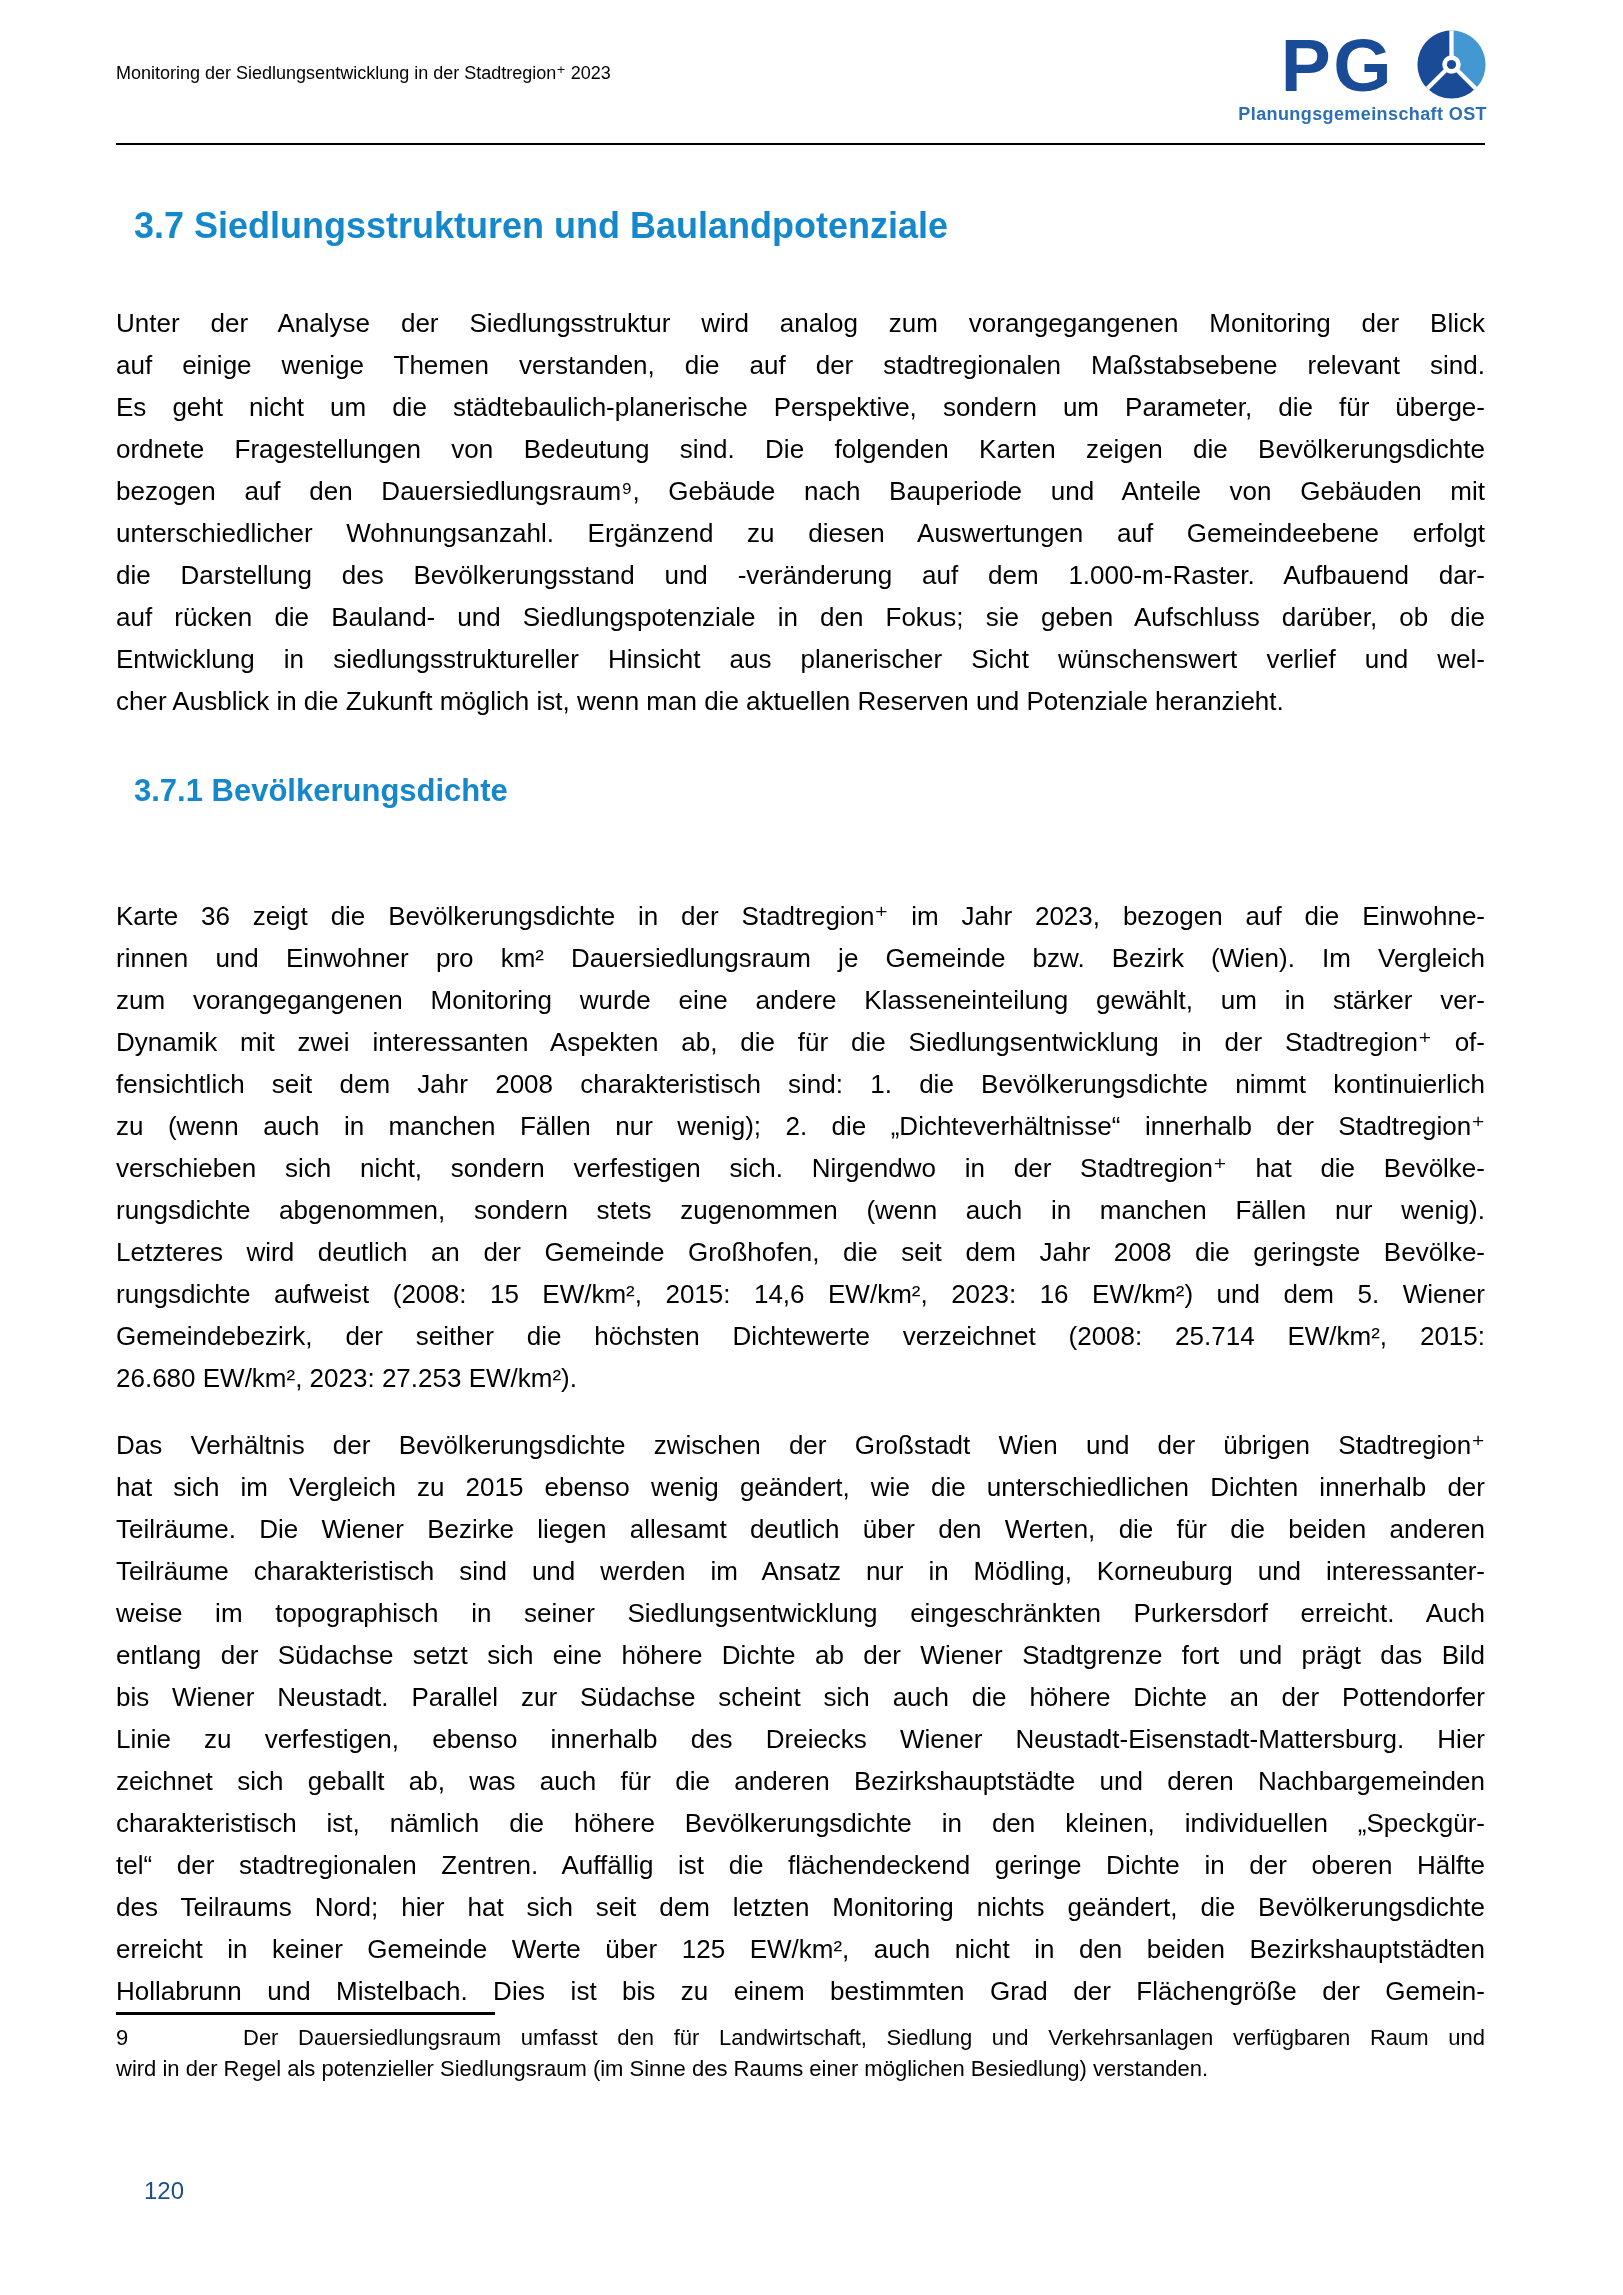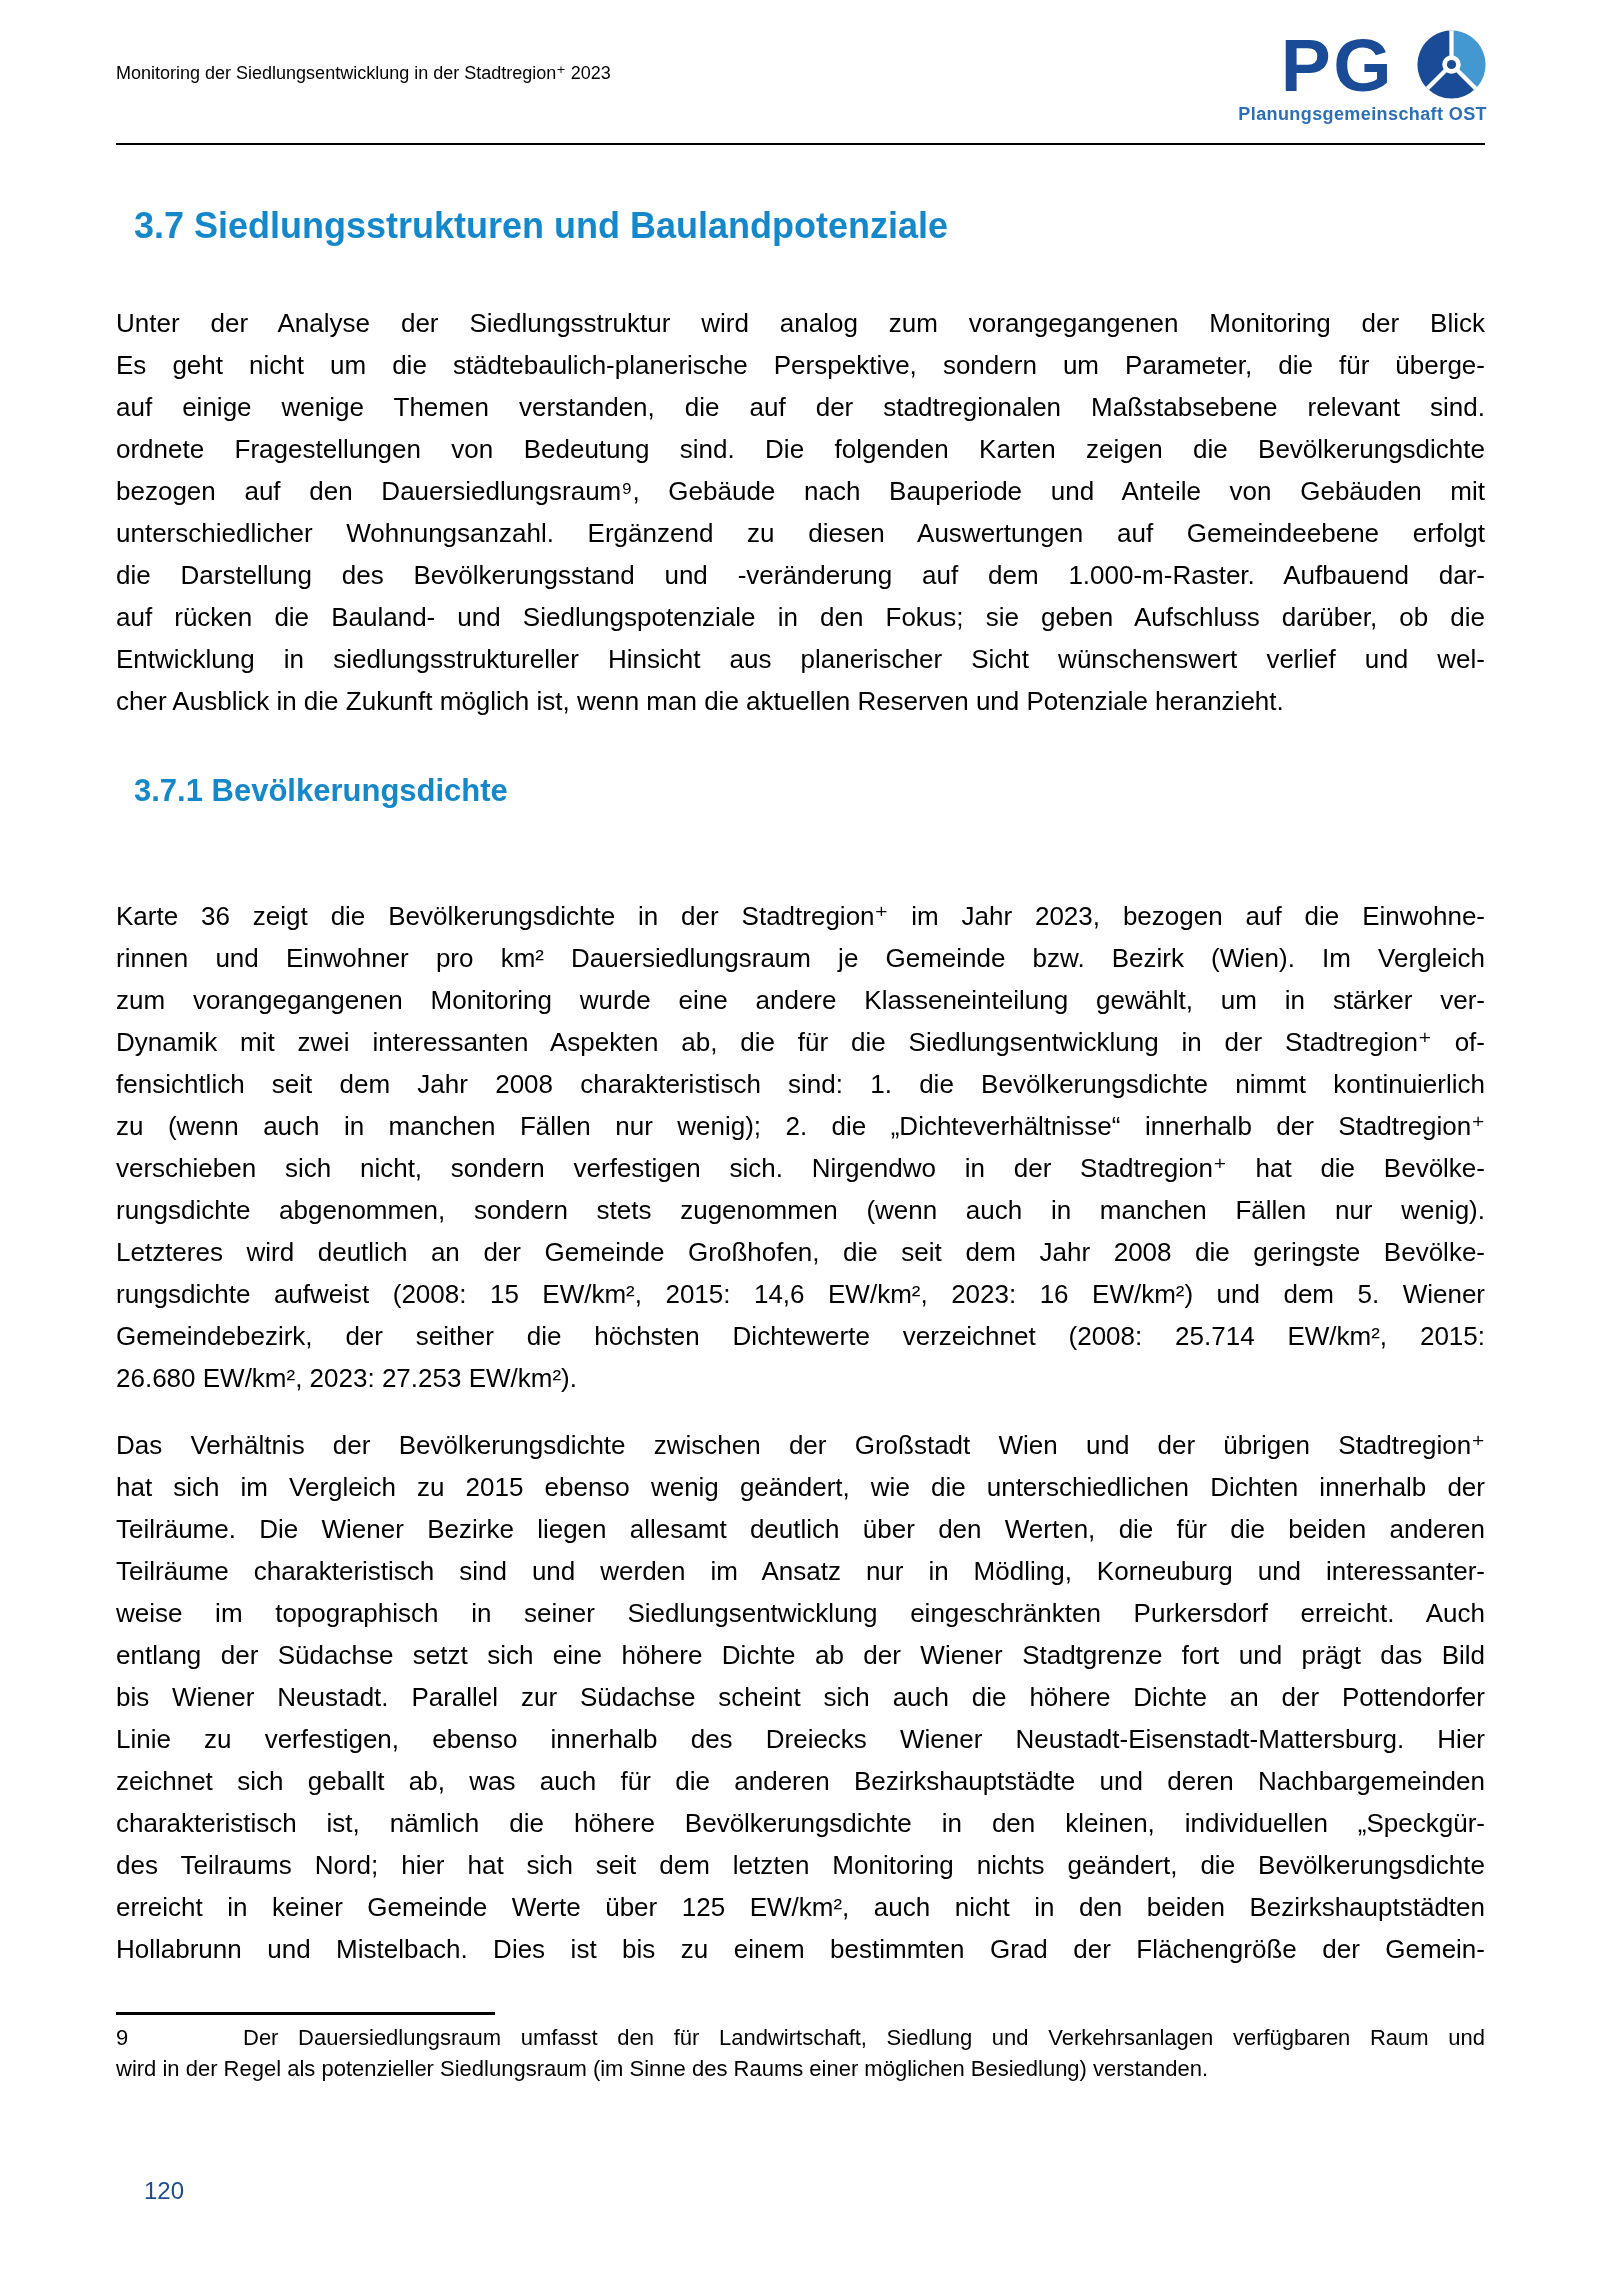--- a/index.html
+++ b/index.html
@@ -54,22 +54,22 @@
     </div>
     <div class="logo-subtitle">Planungsgemeinschaft OST</div>
   </div>
 
   <div class="hdr-rule"></div>
 
   <h1 class="h1">3.7 Siedlungsstrukturen und Baulandpotenziale</h1>
 
   <div class="para p1">
     <div class="line">Unter der Analyse der Siedlungsstruktur wird analog zum vorangegangenen Monitoring der Blick</div>
+    <div class="line">auf einige wenige Themen verstanden, die auf der stadtregionalen Maßstabsebene relevant sind.</div>
     <div class="line">Es geht nicht um die städtebaulich-planerische Perspektive, sondern um Parameter, die für überge-</div>
-    <div class="line">auf einige wenige Themen verstanden, die auf der stadtregionalen Maßstabsebene relevant sind.</div>
     <div class="line">ordnete Fragestellungen von Bedeutung sind. Die folgenden Karten zeigen die Bevölkerungsdichte</div>
     <div class="line">bezogen auf den Dauersiedlungsraum⁹, Gebäude nach Bauperiode und Anteile von Gebäuden mit</div>
     <div class="line">unterschiedlicher Wohnungsanzahl. Ergänzend zu diesen Auswertungen auf Gemeindeebene erfolgt</div>
     <div class="line">die Darstellung des Bevölkerungsstand und -veränderung auf dem 1.000-m-Raster. Aufbauend dar-</div>
     <div class="line">auf rücken die Bauland- und Siedlungspotenziale in den Fokus; sie geben Aufschluss darüber, ob die</div>
     <div class="line">Entwicklung in siedlungsstruktureller Hinsicht aus planerischer Sicht wünschenswert verlief und wel-</div>
     <div class="line last">cher Ausblick in die Zukunft möglich ist, wenn man die aktuellen Reserven und Potenziale heranzieht.</div>
   </div>
 
   <h2 class="h2">3.7.1 Bevölkerungsdichte</h2>
@@ -93,20 +93,21 @@
     <div class="line">Das Verhältnis der Bevölkerungsdichte zwischen der Großstadt Wien und der übrigen Stadtregion⁺</div>
     <div class="line">hat sich im Vergleich zu 2015 ebenso wenig geändert, wie die unterschiedlichen Dichten innerhalb der</div>
     <div class="line">Teilräume. Die Wiener Bezirke liegen allesamt deutlich über den Werten, die für die beiden anderen</div>
     <div class="line">Teilräume charakteristisch sind und werden im Ansatz nur in Mödling, Korneuburg und interessanter-</div>
     <div class="line">weise im topographisch in seiner Siedlungsentwicklung eingeschränkten Purkersdorf erreicht. Auch</div>
     <div class="line">entlang der Südachse setzt sich eine höhere Dichte ab der Wiener Stadtgrenze fort und prägt das Bild</div>
     <div class="line">bis Wiener Neustadt. Parallel zur Südachse scheint sich auch die höhere Dichte an der Pottendorfer</div>
     <div class="line">Linie zu verfestigen, ebenso innerhalb des Dreiecks Wiener Neustadt-Eisenstadt-Mattersburg. Hier</div>
     <div class="line">zeichnet sich geballt ab, was auch für die anderen Bezirkshauptstädte und deren Nachbargemeinden</div>
     <div class="line">charakteristisch ist, nämlich die höhere Bevölkerungsdichte in den kleinen, individuellen „Speckgür-</div>
+    <div class="line">tel“ der stadtregionalen Zentren. Auffällig ist die flächendeckend geringe Dichte in der oberen Hälfte</div>
     <div class="line">des Teilraums Nord; hier hat sich seit dem letzten Monitoring nichts geändert, die Bevölkerungsdichte</div>
     <div class="line">erreicht in keiner Gemeinde Werte über 125 EW/km², auch nicht in den beiden Bezirkshauptstädten</div>
     <div class="line">Hollabrunn und Mistelbach. Dies ist bis zu einem bestimmten Grad der Flächengröße der Gemein-</div>
   </div>
 
   <div class="fn-rule"></div>
 
   <div class="footnote">
     <div class="fn-line"><span class="fn-marker">9</span><span>Der Dauersiedlungsraum umfasst den für Landwirtschaft, Siedlung und Verkehrsanlagen verfügbaren Raum und</span></div>
     <div class="fn-line last">wird in der Regel als potenzieller Siedlungsraum (im Sinne des Raums einer möglichen Besiedlung) verstanden.</div>

